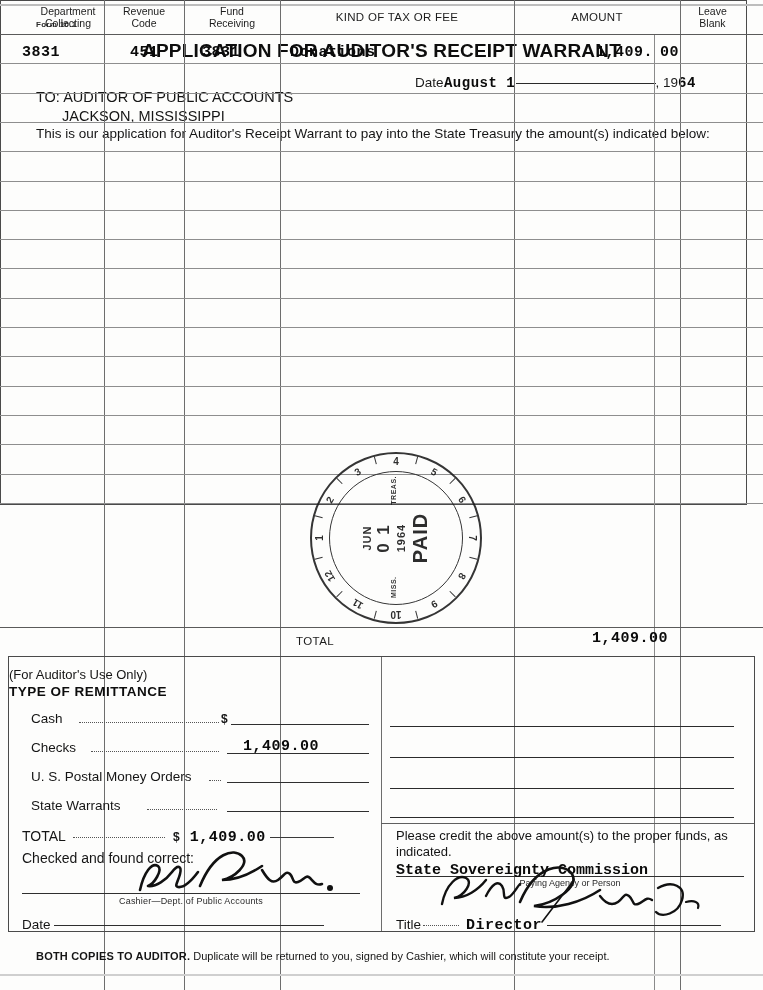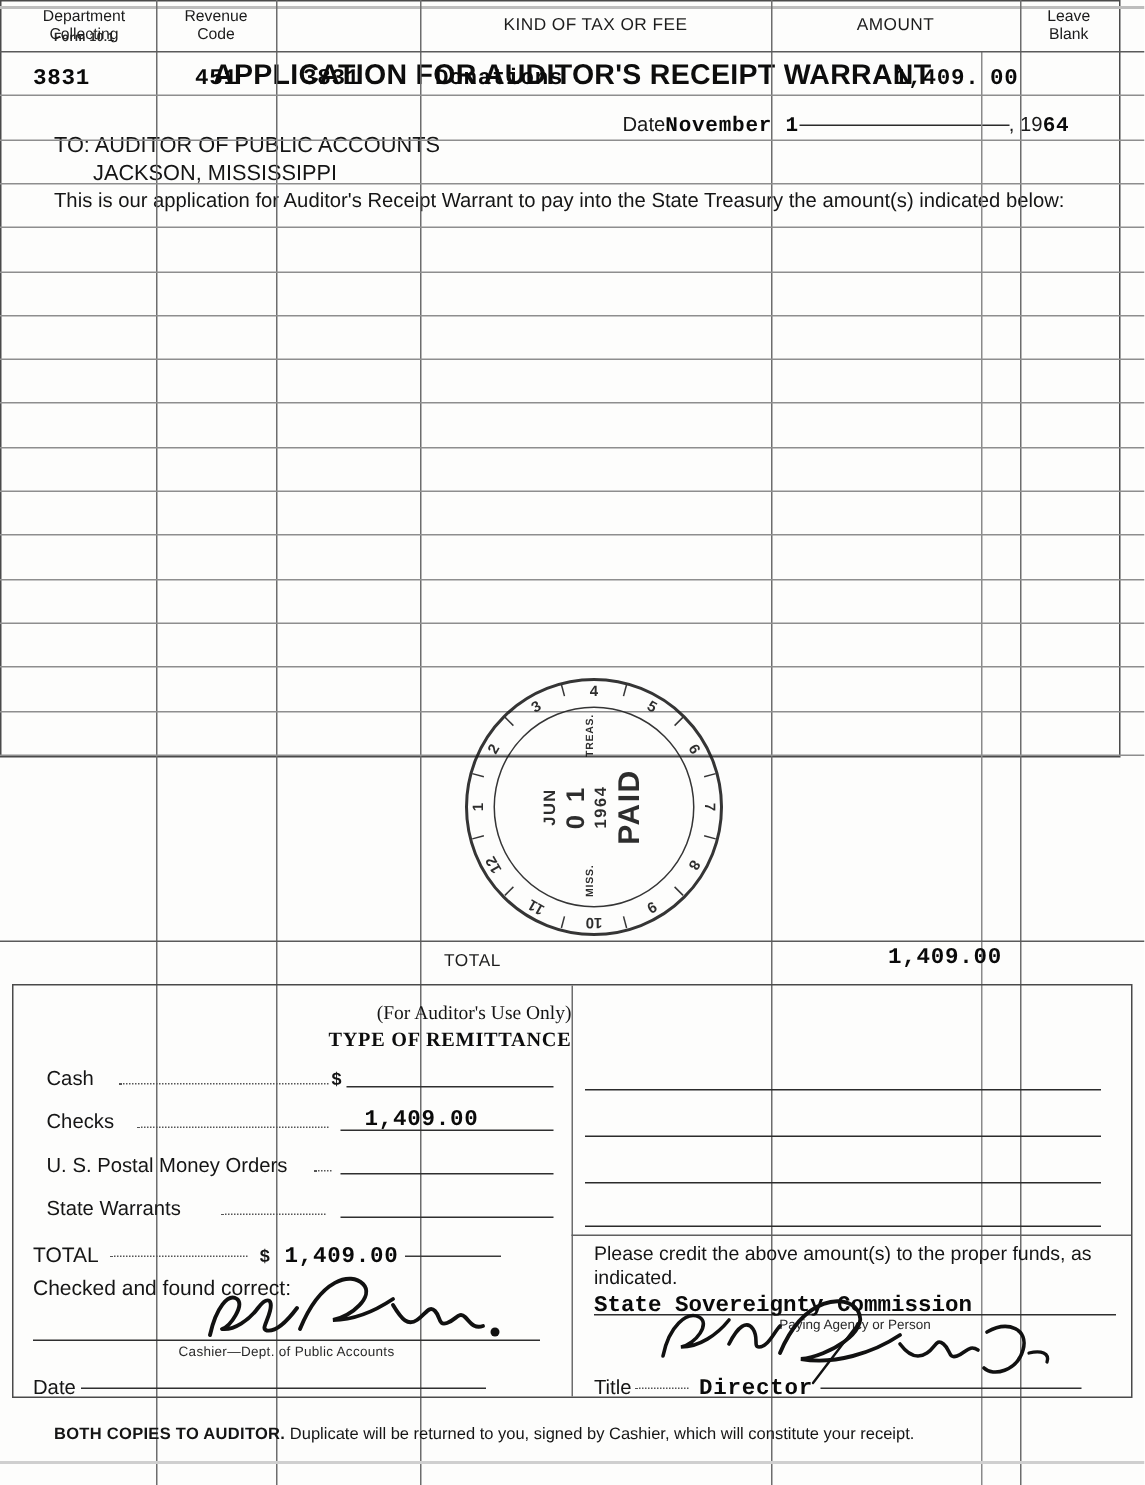--- a/index.html
+++ b/index.html
@@ -51,21 +51,21 @@
   #stamp .ctr .d{font-size:17px;font-weight:700;letter-spacing:2px;margin:1px 0;}
   #stamp .ctr .y{font-size:11px;font-weight:700;letter-spacing:1px;}
   #stamp .ctr .w{font-size:20px;font-weight:700;letter-spacing:1px;margin-top:2px;}
   #stamp .side{position:absolute;font-size:7px;font-weight:700;letter-spacing:.5px;}
 
   
   #bottom{position:absolute;left:8px;top:656px;width:747px;height:276px;border:1px solid #4a4a4a;box-sizing:border-box;}
   #bottom .vsplit{position:absolute;left:372px;top:0;bottom:0;width:1px;background:#6d6d6d;}
   #bottom .hsplit{position:absolute;left:372px;right:0;top:166px;height:1px;background:#5f5f5f;}
 
-  #rem-head{position:absolute;left:0;width:372px;top:10px;text-align:right;font-family:Liberation Serif, serif;}
+  #rem-head{position:absolute;left:0;width:372px;top:10px;text-align:left;}
   #rem-head .l1{font-size:13px;color:#151515;}
   #rem-head .l2{font-size:13.5px;font-weight:700;letter-spacing:.5px;margin-top:2px;color:#0d0d0d;}
 
   .rem-row{position:absolute;left:22px;width:338px;height:19px;font-size:13.5px;color:#151515;}
   .rem-row .nm{position:absolute;left:0;top:0;white-space:nowrap;}
   .rem-row .dots{position:absolute;height:11px;border-bottom:1px dotted #555;}
   .rem-row .dollar{position:absolute;font-size:12px;font-weight:700;}
   .rem-row .rule{position:absolute;border-bottom:1px solid #2f2f2f;height:13px;}
   .rem-row .amt{position:absolute;font-size:15px;}
   #rem-total{position:absolute;left:22px;top:828px;font-size:14px;color:#151515;}
@@ -95,46 +95,50 @@
 <body>
 
 <div class="page">
 
   <div class="edge-top"></div>
 
   <div class="abs" id="form-no">Form 10.1</div>
   <div class="abs" id="title">APPLICATION FOR AUDITOR'S RECEIPT WARRANT</div>
 
   <div class="abs" id="date-row">
-    <span class="lbl">Date</span><span class="dval hand">November 1</span><span class="fill"></span><span>,&nbsp;</span><span>19</span><span class="yr hand">64</span>
+    <span class="lbl">Date</span><span class="dval hand">August 1</span><span class="fill"></span><span>,&nbsp;</span><span>19</span><span class="yr hand">64</span>
   </div>
 
   <div class="abs" id="to-block">
     <span>TO: AUDITOR OF PUBLIC ACCOUNTS</span>
     <span class="ind">JACKSON, MISSISSIPPI</span>
   </div>
 
   <div class="abs" id="intro">This is our application for Auditor's Receipt Warrant to pay into the State Treasury the amount(s) indicated below:</div>
 
   <div id="table">
 
     <div class="vline" style="left:104px"></div>
     <div class="vline" style="left:184px"></div>
     <div class="vline" style="left:280px"></div>
     <div class="vline" style="left:514px"></div>
     <div class="vline" style="left:654px;top:34px;background:#8a8a8a"></div>
     <div class="vline" style="left:680px"></div>
 
-    <div class="th" style="left:4px;width:104px">
+    <div class="th" style="left:16px;width:104px">
       <span><span>Department</span><br>
             <span>Collecting</span></span>
     </div>
     <div class="th" style="left:104px;width:80px">
       <span><span>Revenue</span><br>
             <span>Code</span></span>
+    </div>
+    <div class="th" style="left:184px;width:96px">
+      <span><span>Fund</span><br>
+            <span>Receiving</span></span>
     </div>
     <div class="th big" style="left:280px;width:234px">KIND OF TAX OR FEE</div>
     <div class="th big" style="left:514px;width:166px">AMOUNT</div>
     <div class="th" style="left:680px;width:65px">
       <span><span>Leave</span><br>
             <span>Blank</span></span>
     </div>
     <div class="hline head" style="top:34px"></div>
 
     <div class="cellval hand" style="left:22px;top:44px">3831</div>

